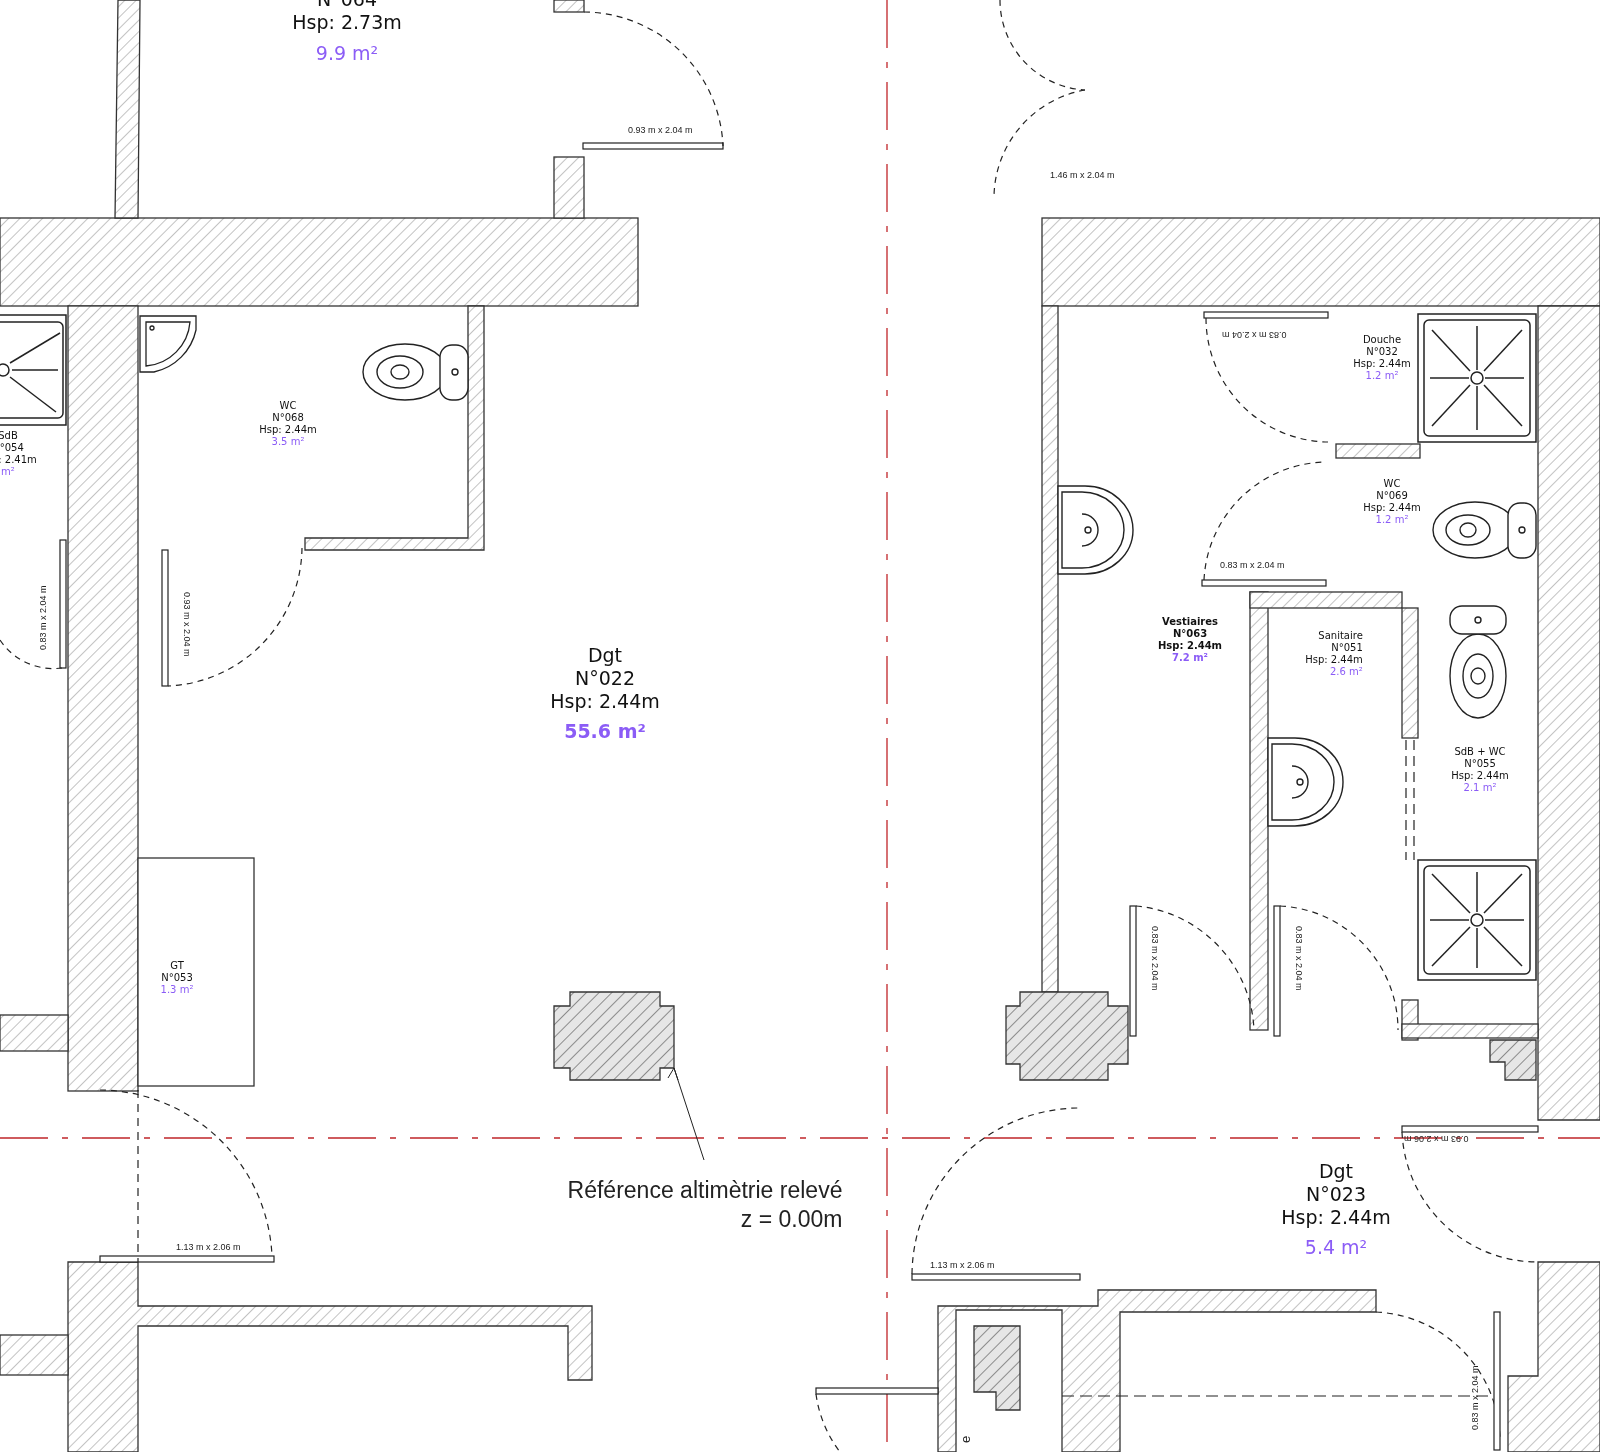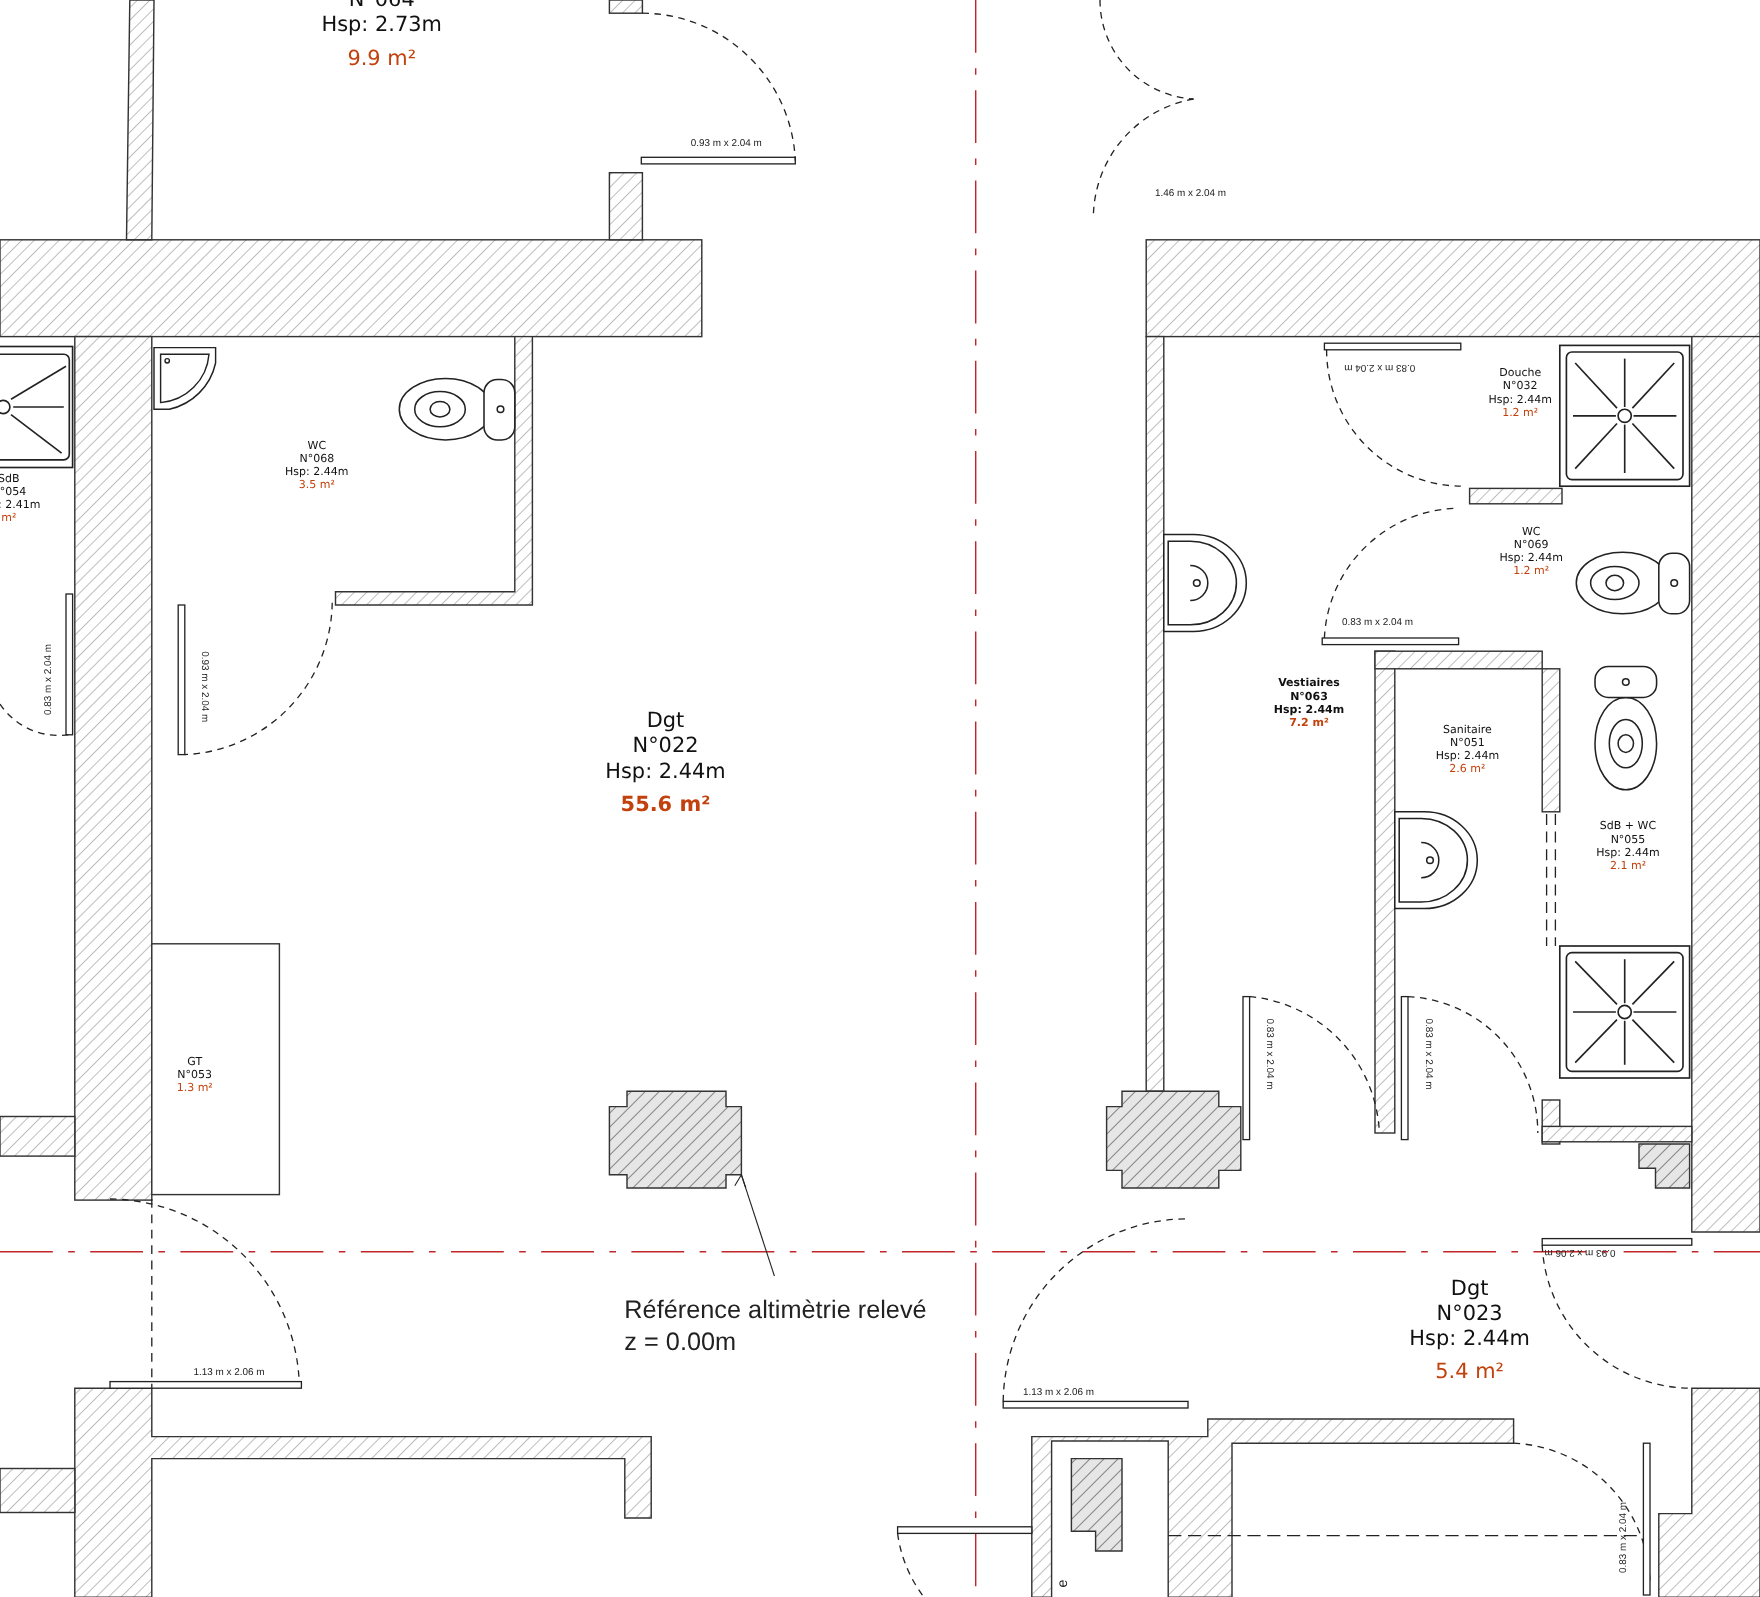--- a/index.html
+++ b/index.html
@@ -1,26 +1,26 @@
 <!DOCTYPE html>
 <html><head>
 <meta charset="utf-8">
 <style>
   html, body { margin:0; padding:0; background:#ffffff; }
   body { width:1600px; height:1452px; position:relative; overflow:hidden; font-family:"DejaVu Sans", sans-serif; }
   svg#plan { position:absolute; left:0; top:0; }
   .room-label { position:absolute; text-align:center; color:#111; line-height:1.2; white-space:nowrap; transform:translateX(-50%); font-family:"DejaVu Sans", sans-serif; }
-  .room-label .area { color:#c2410c; }
+  .room-label .area { color:#8b5cf6; }
   .small { font-size:10px; }
   .big { font-size:19px; }
   .dim { position:absolute; font-family:"Liberation Sans", sans-serif; font-size:9px; color:#222; white-space:nowrap; }
   .rot90 { transform:rotate(90deg); transform-origin:left top; }
   .rot-90 { transform:rotate(-90deg); transform-origin:left top; }
   .rot180 { transform:rotate(180deg); }
-  .ref-note { position:absolute; font-family:"Liberation Sans", sans-serif; font-size:23px; color:#222; text-align:left; transform:translateX(-50%); line-height:1.25; white-space:nowrap; }
+  .ref-note { position:absolute; font-family:"Liberation Sans", sans-serif; font-size:23px; color:#222; text-align:right; transform:translateX(-50%); line-height:1.25; white-space:nowrap; }
 </style>
 </head>
 <body>
 
 <svg id="plan" width="1600" height="1452" viewBox="0 0 1600 1452" xmlns="http://www.w3.org/2000/svg">
   <defs>
     <pattern id="hatch" patternUnits="userSpaceOnUse" width="8" height="8" patternTransform="rotate(45)">
       <rect width="8" height="8" fill="#ffffff"></rect>
       <line x1="0" y1="0" x2="0" y2="8" stroke="#888" stroke-width="1"></line>
     </pattern>
@@ -241,21 +241,21 @@
   <div class="area">1.2 m²</div>
 </div>
 
 <div class="room-label small" style="left:1190px; top:616px;font-weight:bold;">
   <div>Vestiaires</div>
   <div>N°063</div>
   <div>Hsp: 2.44m</div>
   <div class="area">7.2 m²</div>
 </div>
 
-<div class="room-label small" style="left:1334px; top:658px;">
+<div class="room-label small" style="left:1334px; top:630px;text-align:right;">
   <div>Sanitaire</div>
   <div>N°051</div>
   <div>Hsp: 2.44m</div>
   <div class="area">2.6 m²</div>
 </div>
 
 <div class="room-label small" style="left:1480px; top:746px;">
   <div>SdB + WC</div>
   <div>N°055</div>
   <div>Hsp: 2.44m</div>

